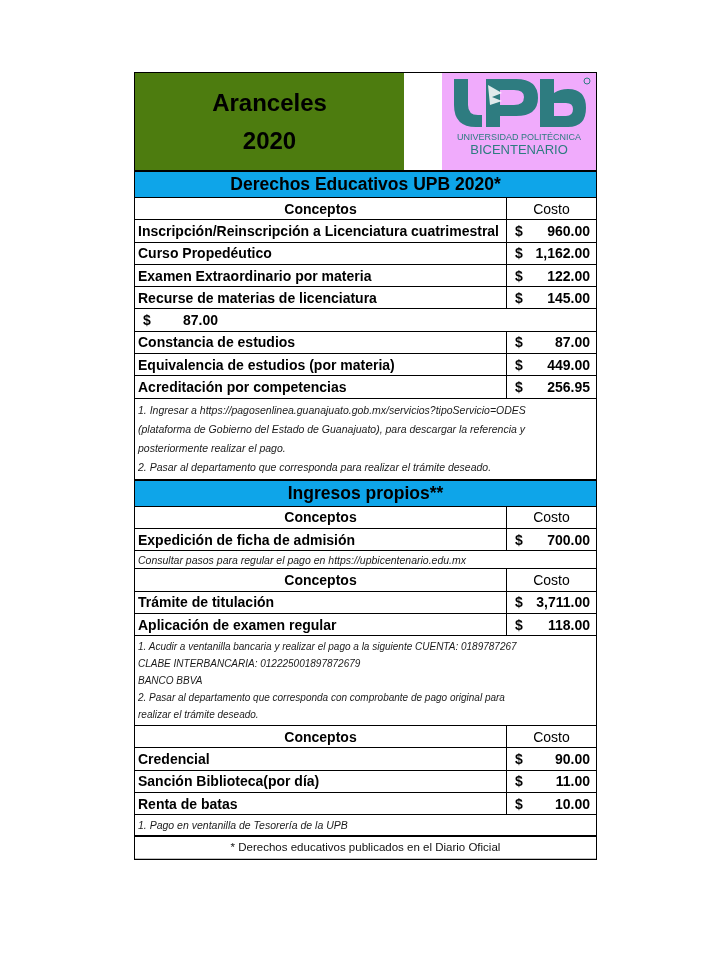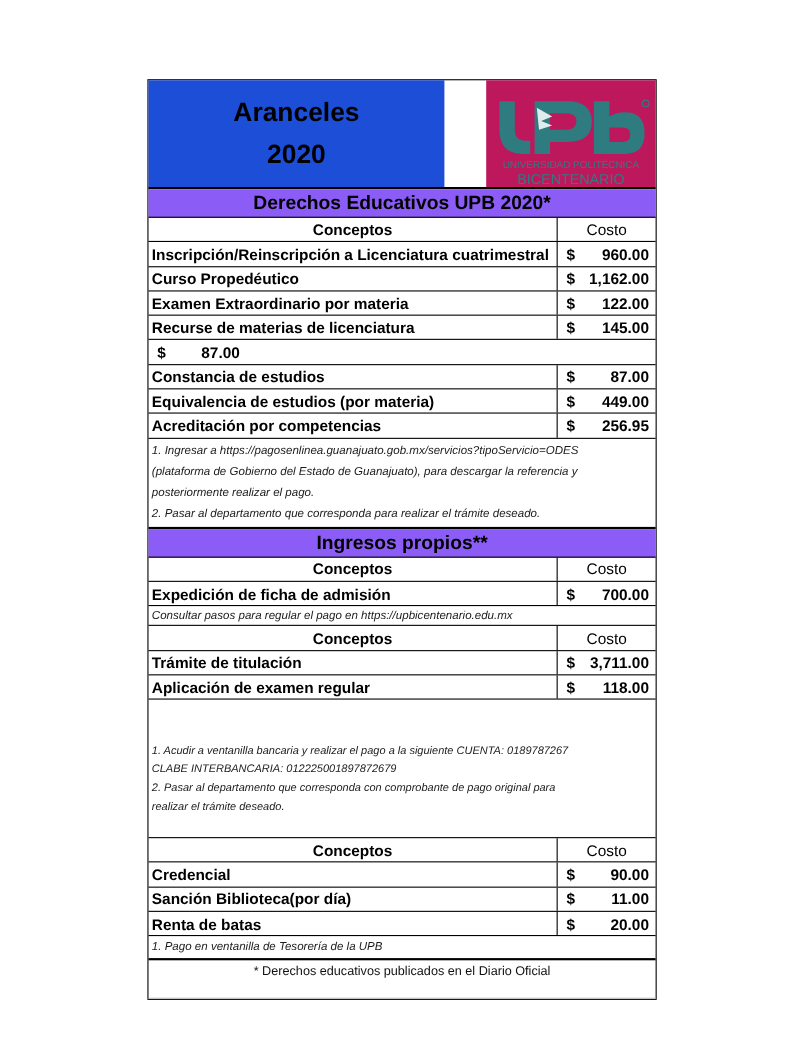--- a/index.html
+++ b/index.html
@@ -1,33 +1,33 @@
 <!DOCTYPE html>
 <html><head>
   <meta charset="utf-8">
   <style>
     * { box-sizing: border-box; margin: 0; padding: 0; }
     html, body { width: 720px; height: 960px; background: #ffffff; }
     body { position: relative; font-family: "Liberation Sans", "DejaVu Sans", sans-serif; color: #000; }
     .sheet { position: absolute; left: 134px; top: 72px; width: 463px; border: 1.5px solid #000; }
     .header { display: flex; height: 99px; border-bottom: 2px solid #000; }
-    .header-left { width: 269px; background: #1d4ed8; display: flex; flex-direction: column; align-items: center; justify-content: center; }
+    .header-left { width: 269px; background: #4d7c0f; display: flex; flex-direction: column; align-items: center; justify-content: center; }
     .header-left .t { font-size: 24px; font-weight: bold; line-height: 38px; }
-    .header-right { flex: 1; background: #be185d; display: flex; align-items: flex-end; justify-content: center; margin-left: 38px; }
-    .section-title { background: #8b5cf6; height: 26px; display: flex; align-items: center; justify-content: center; font-size: 17.5px; font-weight: bold; border-bottom: 1px solid #000; }
+    .header-right { flex: 1; background: #f0abfc; display: flex; align-items: flex-start; justify-content: center; margin-left: 38px; }
+    .section-title { background: #0ea5e9; height: 26px; display: flex; align-items: center; justify-content: center; font-size: 17.5px; font-weight: bold; border-bottom: 1px solid #000; }
     .row { display: flex; border-bottom: 1px solid #000; height: 22.3px; align-items: stretch; }
     .row .c1 { flex: 1; display: flex; align-items: center; padding-left: 3px; font-size: 14px; font-weight: bold; border-right: 1px solid #000; white-space: nowrap; overflow: hidden; }
     .row .c2 { width: 89px; display: flex; align-items: center; justify-content: space-between; padding: 0 6px 0 8px; font-size: 14px; font-weight: bold; text-align: right; }
     .row.head .c1 { justify-content: center; padding-left: 0; }
     .row.head .c2 { justify-content: center; font-weight: normal; padding: 0; }
     .note { font-style: italic; font-size: 10.5px; line-height: 19px; padding: 2px 3px; border-bottom: 1px solid #000; color: #1a1a1a; }
-    .note.small { font-size: 10px; line-height: 17px; margin-top: 36px; }
+    .note.small { font-size: 10px; line-height: 17px; }
     .note.thick { border-bottom: 2px solid #000; }
     .note.one { height: 18px; line-height: 14px; padding-top: 2px; }
-    .foot { text-align: center; font-size: 11.5px; height: 35px; line-height: 21px; color: #111; }
+    .foot { text-align: center; font-size: 11.5px; height: 22px; line-height: 21px; color: #111; }
     .foot.first { border-bottom: 1px solid #bfbfbf; }
   </style>
 </head>
 <body>
 
 <div class="sheet">
 
   <div class="header">
     <div class="header-left">
       <div class="t">Aranceles</div>
@@ -148,20 +148,21 @@
   <div class="row">
     <div class="c1">Aplicación de examen regular</div>
     <div class="c2">
         <span>$</span>
         <span>118.00</span>
       </div>
   </div>
   <div class="note small" style="height:90px;">
     <div>1. Acudir a ventanilla bancaria y realizar el pago a la siguiente CUENTA: 0189787267</div>
     <div>CLABE INTERBANCARIA: 012225001897872679</div>
+    <div>BANCO BBVA</div>
     <div>2. Pasar al departamento que corresponda con comprobante de pago original para</div>
     <div>realizar el trámite deseado.</div>
   </div>
 
   <div class="row head">
     <div class="c1">Conceptos</div>
     <div class="c2">Costo</div>
   </div>
   <div class="row">
     <div class="c1">Credencial</div>
@@ -174,21 +175,21 @@
     <div class="c1">Sanción Biblioteca(por día)</div>
     <div class="c2">
         <span>$</span>
         <span>11.00</span>
       </div>
   </div>
   <div class="row">
     <div class="c1">Renta de batas</div>
     <div class="c2">
         <span>$</span>
-        <span>20.00</span>
+        <span>10.00</span>
       </div>
   </div>
   <div class="note one thick" style="height:22px;line-height:17px;">
     <div>1. Pago en ventanilla de Tesorería de la UPB</div>
   </div>
 
   <div class="foot first">* Derechos educativos publicados en el Diario Oficial</div>
 </div>
 
 </body></html>

